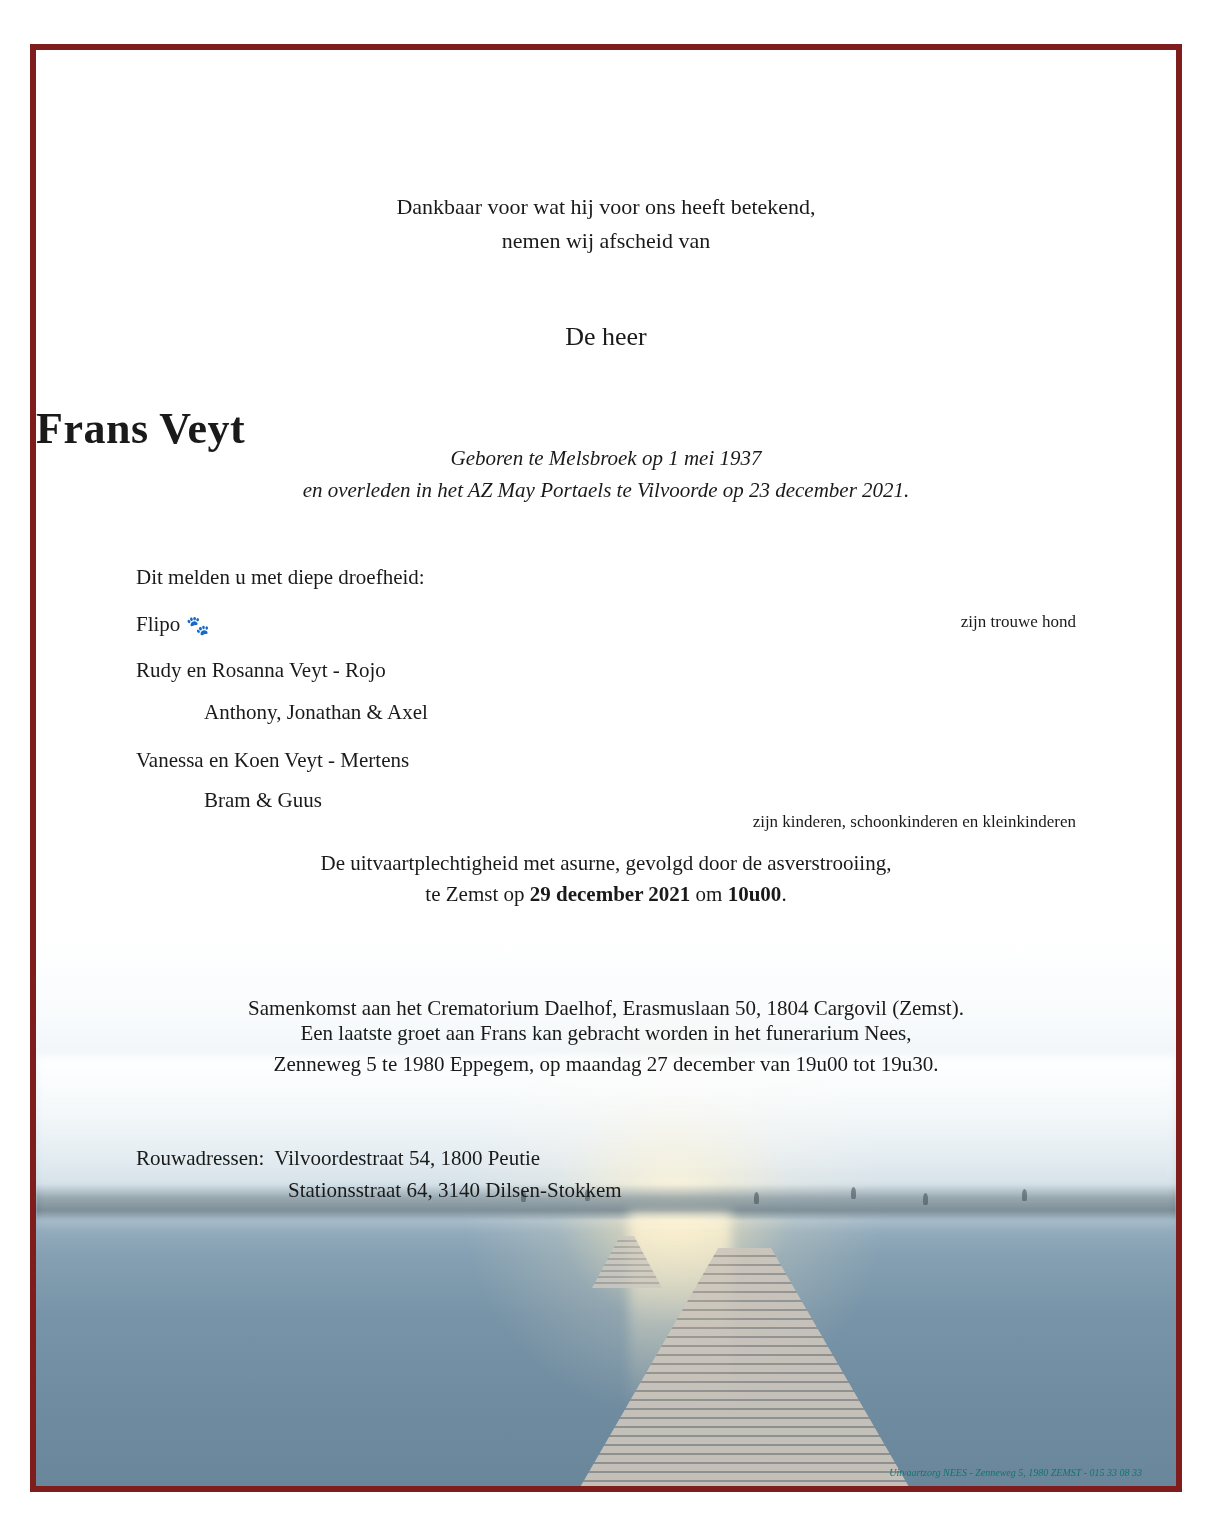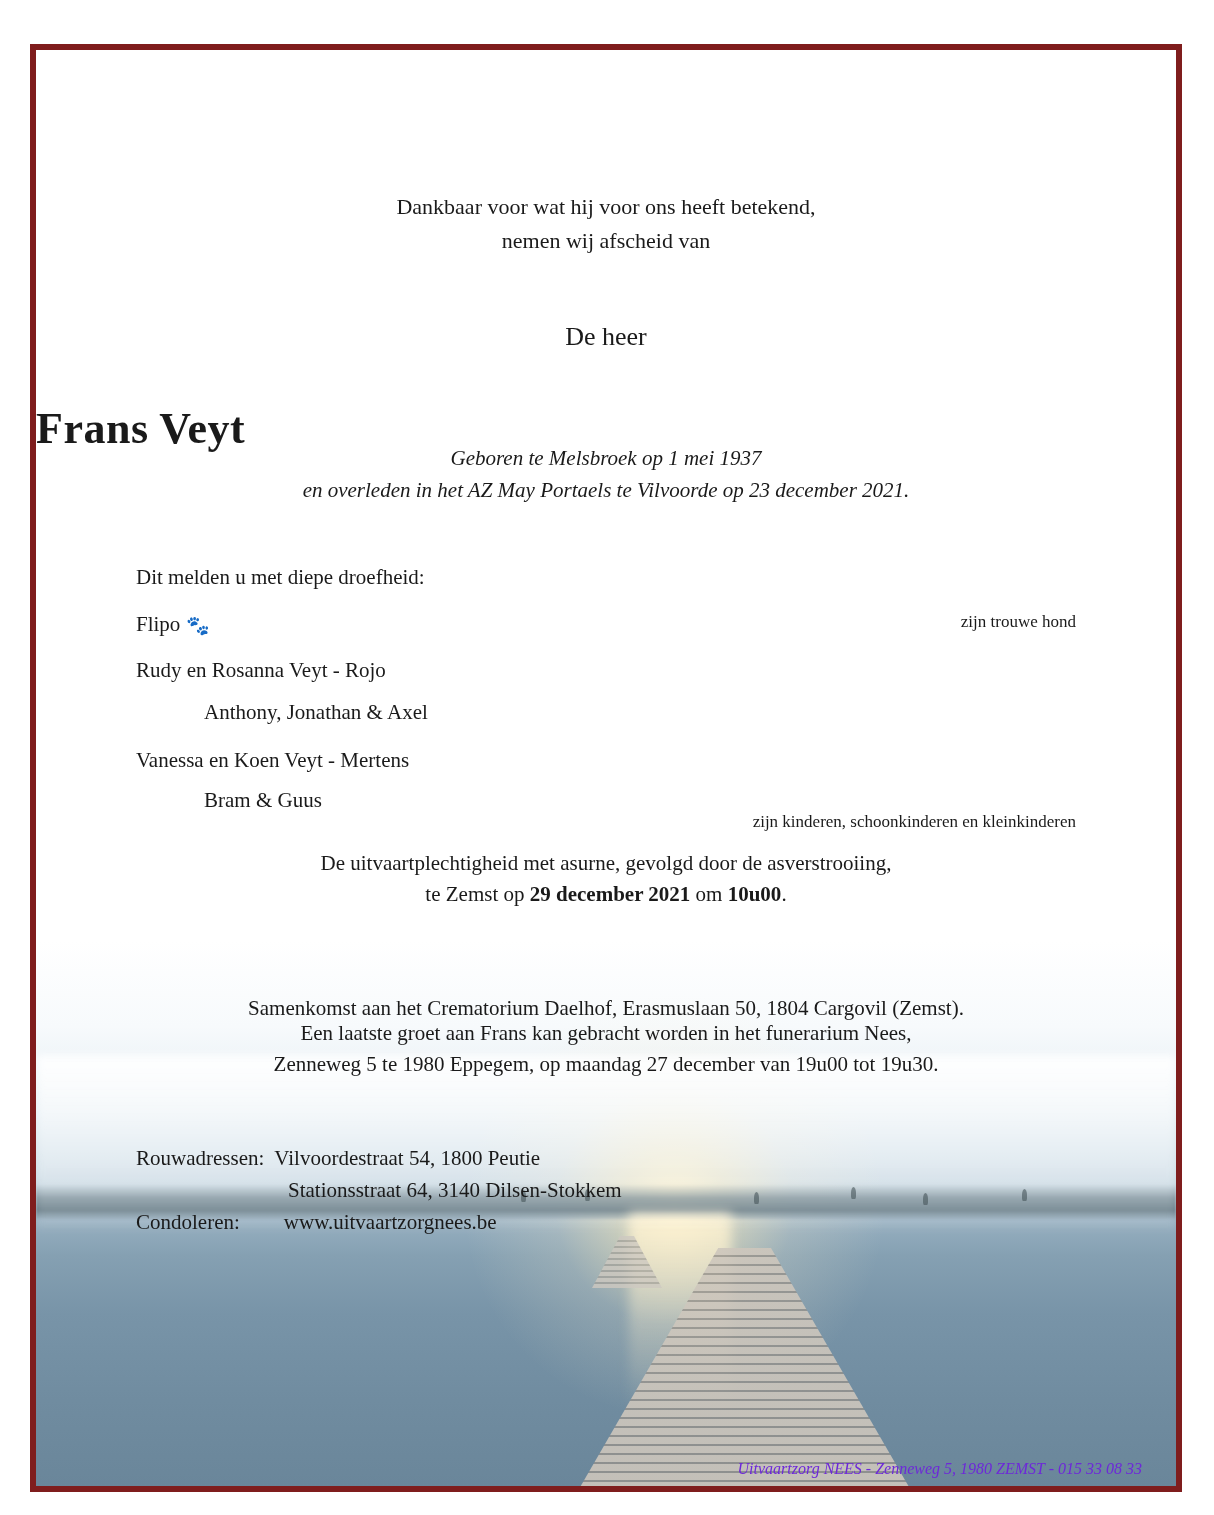--- a/index.html
+++ b/index.html
@@ -227,22 +227,22 @@
   }
   .addr-row { white-space: nowrap; }
   .addr-label { display: inline-block; }
   .addr-indent { padding-left: 152px; }
   .addr-val { display: inline-block; padding-left: 10px; }
   .footer {
     position: absolute;
     right: 34px;
     bottom: 8px;
     font-style: italic;
-    font-size: 16px;
-    color: #6d28d9;
+    font-size: 10px;
+    color: #0f766e;
     white-space: nowrap;
   }
   b { font-weight: bold; }
 </style>
 </head>
 <body>
 
 <div class="page">
   <div class="frame">
 
@@ -305,20 +305,19 @@
       <div class="txt gathering">Samenkomst aan het Crematorium Daelhof, Erasmuslaan 50, 1804 Cargovil (Zemst).</div>
 
       <div class="txt greeting">
         <div>Een laatste groet aan Frans kan gebracht worden in het funerarium Nees,</div>
         <div>Zenneweg 5 te 1980 Eppegem, op maandag 27 december van 19u00 tot 19u30.</div>
       </div>
 
       <div class="txt addresses">
         <div class="addr-row"><span class="addr-label">Rouwadressen:</span><span class="addr-val">Vilvoordestraat 54, 1800 Peutie</span></div>
         <div class="addr-row addr-indent"><span>Stationsstraat 64, 3140 Dilsen-Stokkem</span></div>
-        <div class="addr-row"><span class="addr-label">Condoleren:</span><span class="addr-val" style="padding-left:44px;">www.uitvaartzorgnees.be</span></div>
       </div>
 
     </div>
 
     <div class="footer">Uitvaartzorg NEES - Zenneweg 5, 1980 ZEMST - 015 33 08 33</div>
   </div>
 </div>
 
 </body></html>

